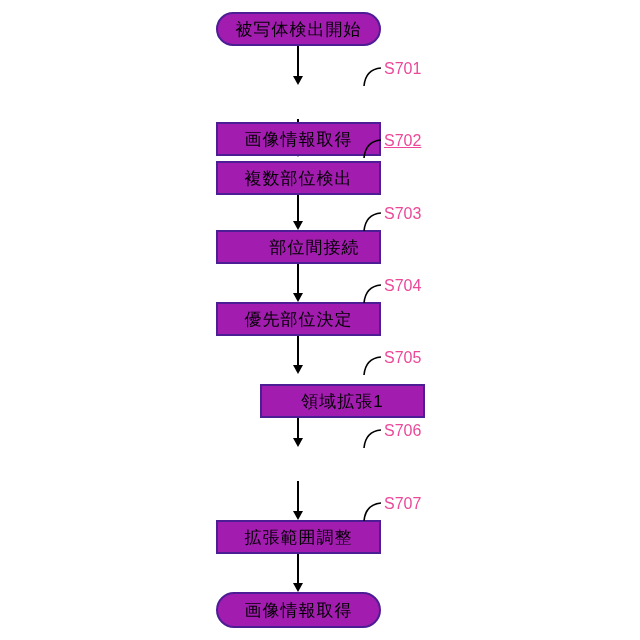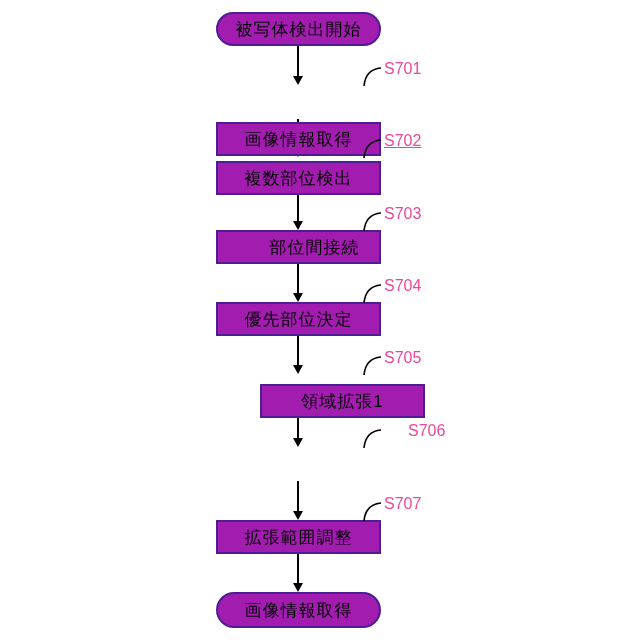--- a/index.html
+++ b/index.html
@@ -69,21 +69,21 @@
     left: 384px;
     font-size: 16px;
     color: #ec4899;
     line-height: 22px;
   }
   .l1 { top: 58px; }
   .l2 { top: 130px; text-decoration: underline; }
   .l3 { top: 203px; }
   .l4 { top: 275px; text-align: right; }
   .l5 { top: 347px; }
-  .l6 { top: 420px; margin-left: 24px; }
+  .l6 { top: 420px; }
   .l7 { top: 493px; }
 
   .leader { position: absolute; left: 360px; width: 22px; height: 22px; }
   .c1 { top: 65px; }
   .c2 { top: 137px; }
   .c3 { top: 210px; }
   .c4 { top: 282px; }
   .c5 { top: 354px; }
   .c6 { top: 427px; }
   .c7 { top: 500px; }

